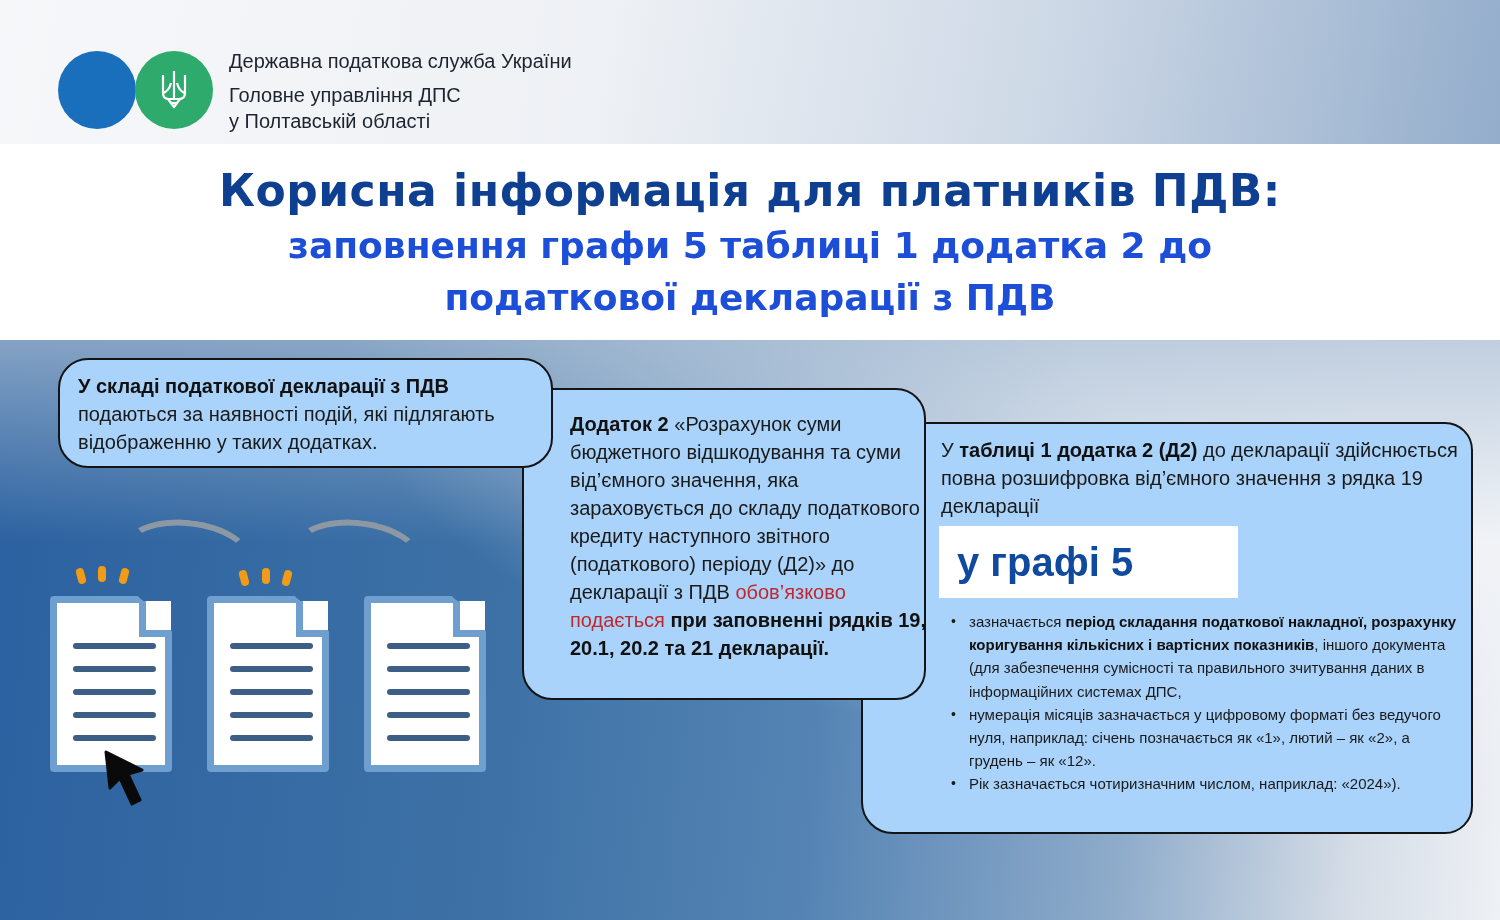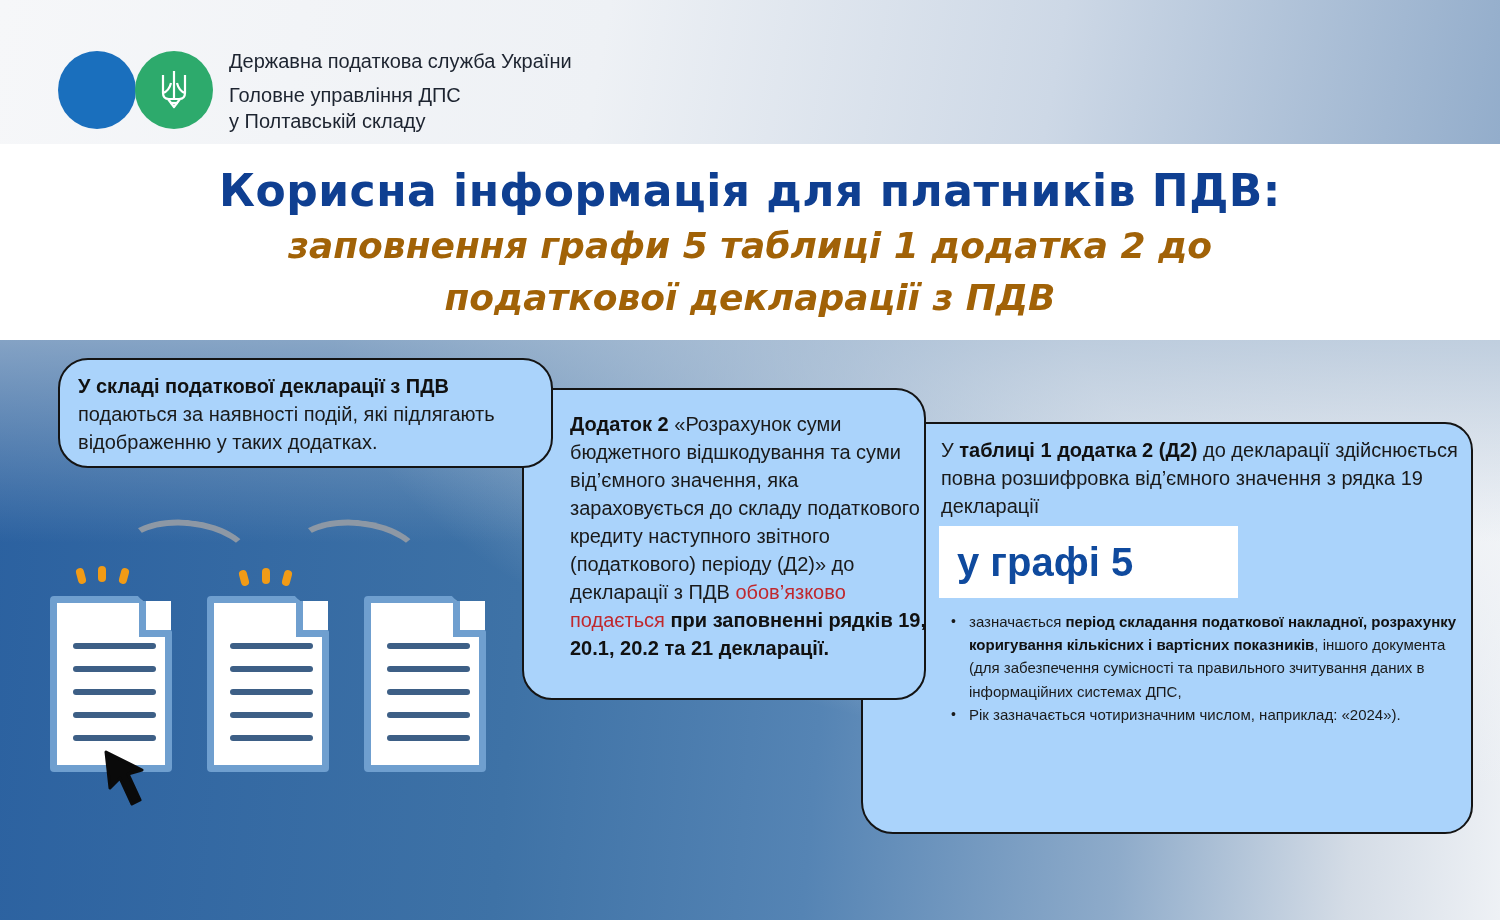--- a/index.html
+++ b/index.html
@@ -36,21 +36,21 @@
     text-align: center;
   }
   .title-main {
     position: absolute; left: 0; width: 1500px; top: 20px;
     font-family: "DejaVu Sans", sans-serif; font-weight: bold;
     font-size: 44px; line-height: 54px; color: #0f3f91; letter-spacing: 0.5px;
   }
   .title-sub {
     position: absolute; left: 0; width: 1500px; top: 76px;
     font-family: "DejaVu Sans", sans-serif; font-weight: bold;
-    font-size: 36px; line-height: 52px; color: #a16207; font-style: italic;
+    font-size: 36px; line-height: 52px; color: #1d4ed8;
   }
 
   
   .main-bg {
     position: absolute; left: 0; top: 340px; width: 1500px; height: 580px;
     background:
       radial-gradient(ellipse at 100% 0%, #f3f5f8 0%, rgba(243,245,248,0.9) 20%, rgba(243,245,248,0) 55%),
       linear-gradient(95deg, #2b61a0 0%, #3e72a6 35%, #5584b4 55%, #8eabca 75%, #d4dce6 90%, #eef1f5 100%);
   }
   .main-bg::before {
@@ -129,21 +129,21 @@
           <path d="M26 24 Q20 22 18 14"></path>
           <path d="M9 30 L15 38 L21 30"></path>
           <path d="M11 34 L19 34"></path>
         </g>
       </svg>
     </div>
   </div>
   <div class="org">
     <div class="org-line1">Державна податкова служба України</div>
     <div class="org-line2">Головне управління ДПС</div>
-    <div class="org-line3">у Полтавській складу</div>
+    <div class="org-line3">у Полтавській області</div>
   </div>
 </div>
 
 <div class="title-band">
   <div class="title-main">Корисна інформація для платників ПДВ:</div>
   <div class="title-sub">
     <div>заповнення графи 5 таблиці 1 додатка 2 до</div>
     <div>податкової декларації з ПДВ</div>
   </div>
 </div>
@@ -193,20 +193,21 @@
   </svg>
 </div>
 
 <div class="card card-3">
   <div class="intro">
     <span>У </span><b>таблиці 1 додатка 2 (Д2)</b><span> до декларації здійснюється повна розшифровка від’ємного значення з рядка 19 декларації</span>
   </div>
   <div class="graph5-box">у графі 5</div>
   <ul>
     <li><span>зазначається </span><b>період складання податкової накладної, розрахунку коригування кількісних і вартісних показників</b><span>, іншого документа (для забезпечення сумісності та правильного зчитування даних в інформаційних системах ДПС,</span></li>
+    <li><span>нумерація місяців зазначається у цифровому форматі без ведучого нуля, наприклад: січень позначається як «1», лютий – як «2», а грудень – як «12».</span></li>
     <li><span>Рік зазначається чотиризначним числом, наприклад: «2024»).</span></li>
   </ul>
 </div>
 
 <div class="card card-2">
   <div class="txt">
     <b>Додаток 2</b><span> «Розрахунок суми бюджетного відшкодування та суми від’ємного значення, яка зараховується до складу податкового кредиту наступного звітного (податкового) періоду (Д2)» до декларації з ПДВ </span><span class="red">обов’язково подається</span><b> при заповненні рядків 19, 20.1, 20.2 та 21 декларації.</b>
   </div>
 </div>
 

